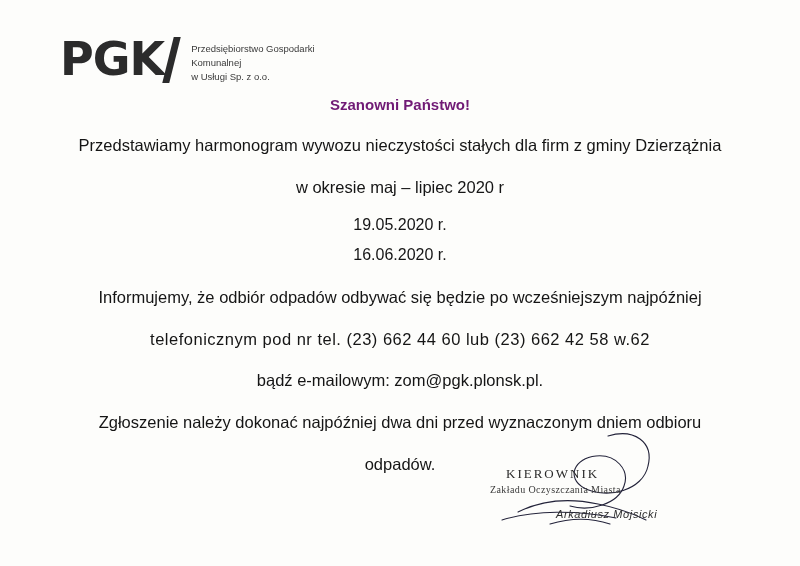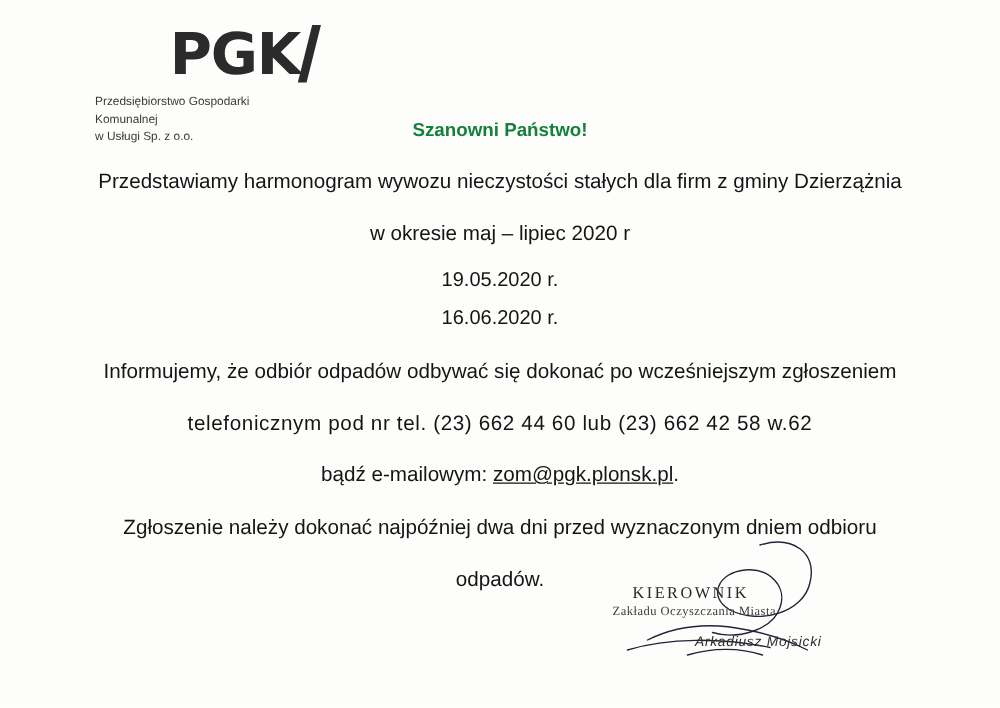--- a/index.html
+++ b/index.html
@@ -22,24 +22,23 @@
   }
 
   
   .header {
     position: relative;
     height: 88px;
   }
   .logo-block {
     position: absolute;
     left: 60px;
-    top: 20px;
+    top: 36px;
     display: flex;
-    align-items: flex-end;
-    flex-direction: column;
+    align-items: flex-start;
   }
   .logo-mark {
     font-family: "DejaVu Sans", sans-serif;
     font-weight: bold;
     font-size: 46px;
     letter-spacing: -1px;
     color: #2b2b2b;
     line-height: 1;
     position: relative;
   }
@@ -77,41 +76,40 @@
   
   .content {
     padding: 0 62px;
     text-align: center;
   }
   .salutation {
     font-size: 15px;
     font-weight: bold;
     margin-top: 8px;
     margin-bottom: 20px;
-    color: #15803d;
+    color: #701a75;
   }
   .para {
     font-size: 16.5px;
     line-height: 1.55;
     margin: 16px 0 14px 0;
     color: #151515;
   }
   .para.tight {
     margin-bottom: 10px;
   }
   .dates {
     margin: 2px 0 14px 0;
   }
   .date-line {
     font-size: 16px;
     line-height: 1.85;
     color: #151515;
   }
   .underline {
-    text-decoration: underline;
     text-align: center;
   }
   .spaced {
     letter-spacing: 0.5px;
   }
 
   
   .signature {
     position: absolute;
     right: 92px;
@@ -175,21 +173,21 @@
     <div class="salutation">Szanowni Państwo!</div>
 
     <p class="para tight">Przedstawiamy harmonogram wywozu nieczystości stałych dla firm z gminy Dzierzążnia</p>
     <p class="para tight">w okresie maj – lipiec 2020 r</p>
 
     <div class="dates">
       <div class="date-line">19.05.2020 r.</div>
       <div class="date-line">16.06.2020 r.</div>
     </div>
 
-    <p class="para tight">Informujemy, że odbiór odpadów odbywać się dokonać po wcześniejszym zgłoszeniem</p>
+    <p class="para tight">Informujemy, że odbiór odpadów odbywać się będzie po wcześniejszym najpóźniej</p>
     <p class="para tight spaced">telefonicznym  pod  nr tel. (23) 662 44 60 lub (23) 662 42 58 w.62</p>
 
     <p class="para tight"><span>bądź e-mailowym: </span><span class="underline">zom@pgk.plonsk.pl</span><span>.</span></p>
 
     <p class="para tight">Zgłoszenie należy dokonać najpóźniej dwa dni przed wyznaczonym dniem odbioru</p>
     <p class="para">odpadów.</p>
 
   </div>
 
   <div class="signature">

